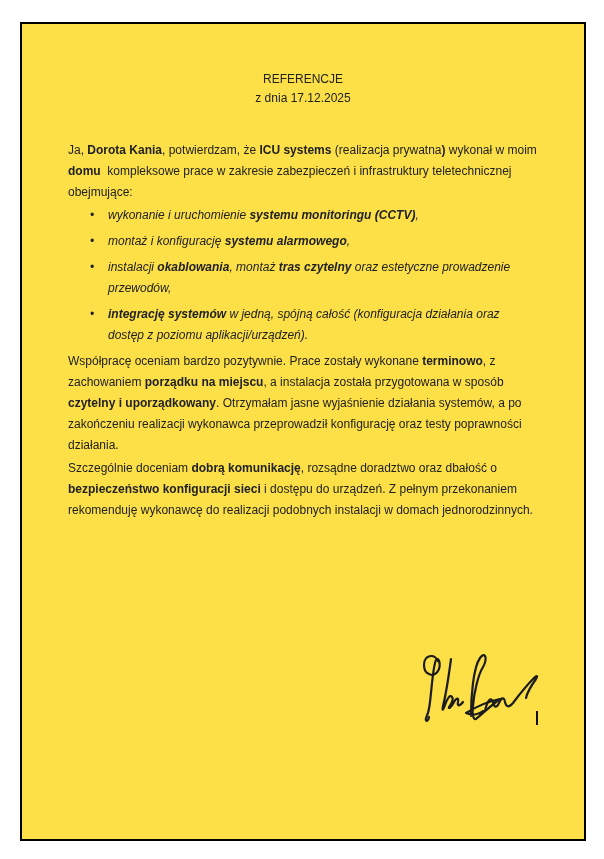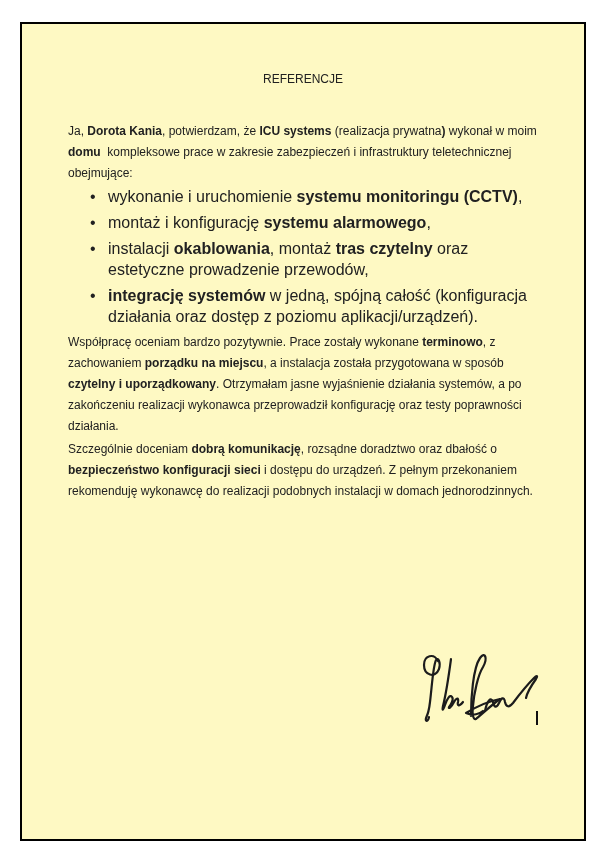--- a/index.html
+++ b/index.html
@@ -4,49 +4,50 @@
 <style>
   html,body{margin:0;padding:0;background:#ffffff;}
   body{
     width:604px;height:859px;position:relative;
     font-family:"Liberation Sans","DejaVu Sans",sans-serif;
     color:#212121;
     -webkit-font-smoothing:antialiased;
   }
   .page{
     position:absolute;left:20px;top:22px;width:566px;height:819px;
-    box-sizing:border-box;border:2px solid #000000;background:#fef9c3;
+    box-sizing:border-box;border:2px solid #000000;background:#fde047;
     padding:46px 46px 0 46px;
   }
   .title-block{text-align:center;line-height:19px;font-size:12px;margin:0 0 32px 0;}
   .para{
     font-size:12px;line-height:21px;margin:0 0 2px 0;
     white-space:pre-wrap;
   }
   .b{font-weight:700;}
   ul.bullets{
     list-style:none;margin:0 0 2px 0;padding:0 0 0 40px;
-    font-size:16px;line-height:21px;
+    font-size:12px;line-height:21px;font-style:italic;
   }
   ul.bullets li{position:relative;margin:0 0 5px 0;white-space:pre-wrap;}
   ul.bullets li::before{
     content:"\2022";position:absolute;left:-18px;top:0;color:#212121;
   }
   .sig-svg{position:absolute;left:393px;top:624px;}
   .caret{
     position:absolute;left:514px;top:687px;width:2px;height:14px;background:#111111;
   }
 </style>
 </head>
 <body>
 
 <div class="page">
 
   <div class="title-block">
     <div>REFERENCJE</div>
+    <div>z dnia 17.12.2025</div>
   </div>
 
   <p class="para"><span>Ja, </span><span class="b">Dorota Kania</span><span>, potwierdzam, że </span><span class="b">ICU systems</span><span> (realizacja prywatna</span><span class="b">)</span><span> wykonał w moim </span><span class="b">domu</span><span>  kompleksowe prace w zakresie zabezpieczeń i infrastruktury teletechnicznej obejmujące:</span></p>
 
   <ul class="bullets" id="scope-list">
       <li><span>wykonanie i uruchomienie </span><span class="b">systemu monitoringu (CCTV)</span><span>,</span></li>
       <li><span>montaż i konfigurację </span><span class="b">systemu alarmowego</span><span>,</span></li>
       <li><span>instalacji </span><span class="b">okablowania</span><span>, montaż </span><span class="b">tras czytelny</span><span> oraz estetyczne prowadzenie przewodów,</span></li>
       <li><span class="b">integrację systemów</span><span> w jedną, spójną całość (konfiguracja działania oraz dostęp z poziomu aplikacji/urządzeń).</span></li>
     </ul>

